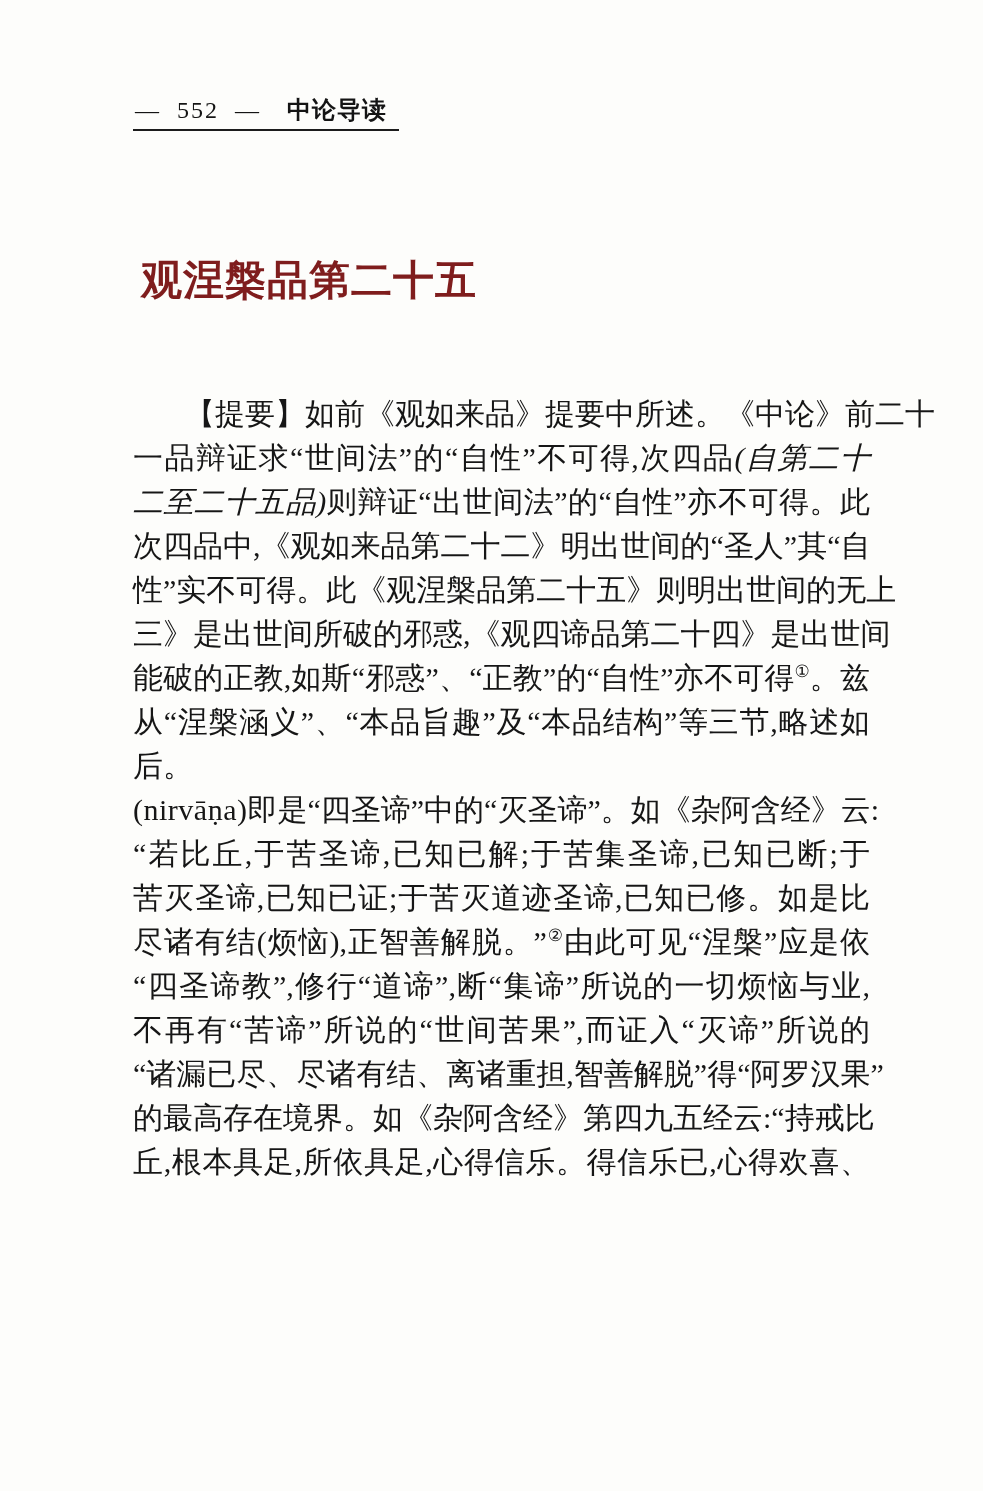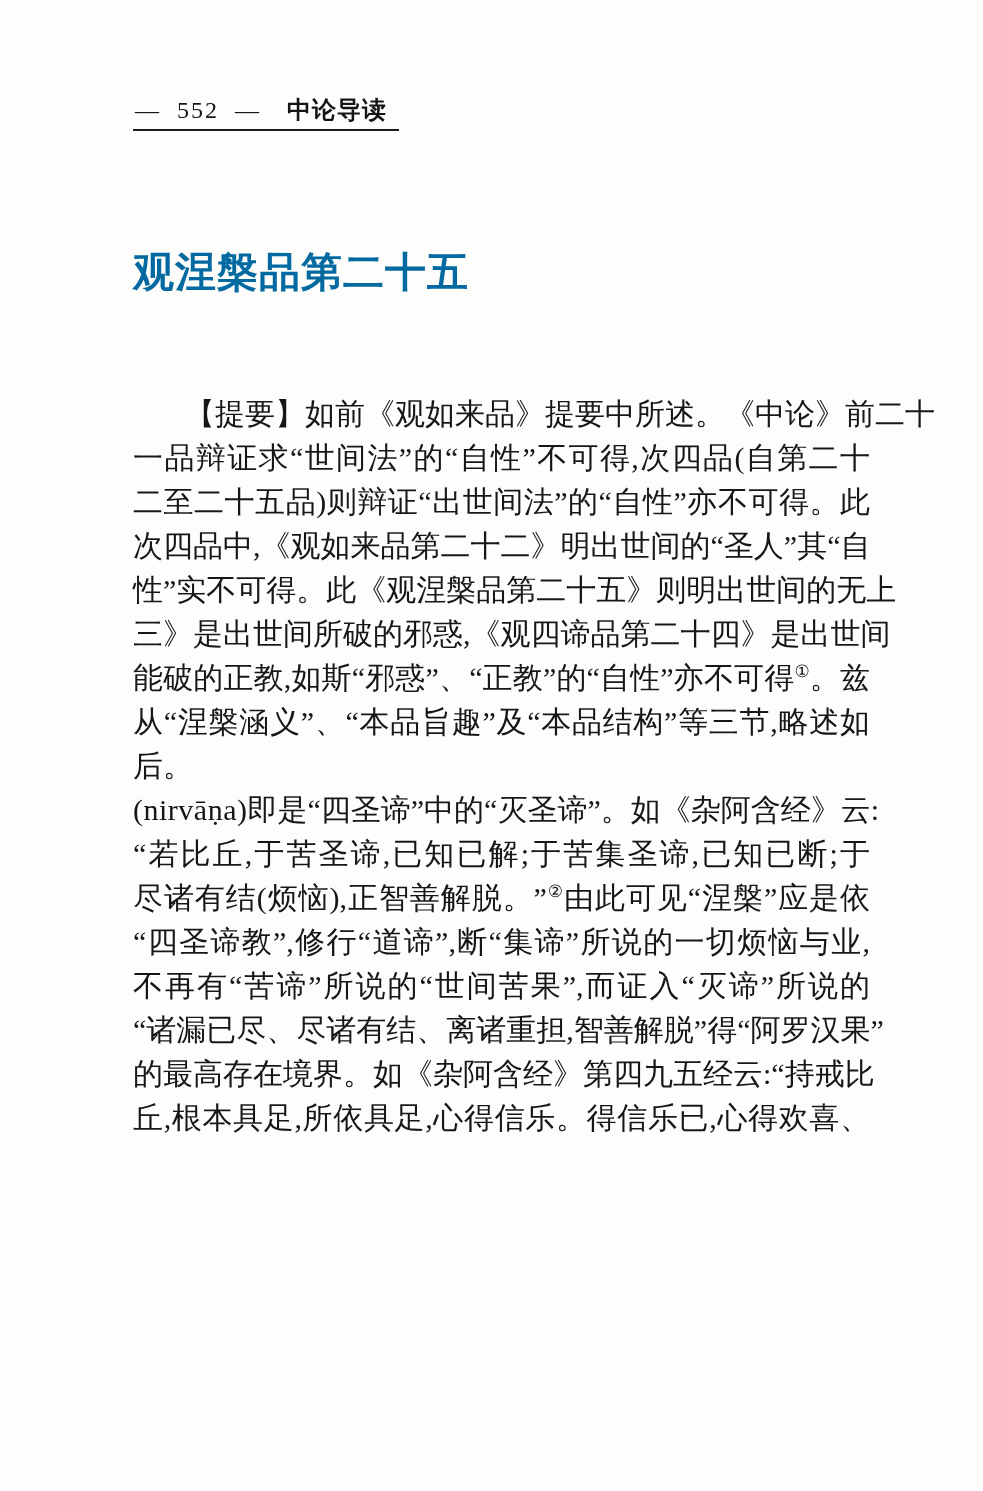--- a/index.html
+++ b/index.html
@@ -30,26 +30,26 @@
     word-spacing: 8px;
   }
   .running-header .book-title {
     margin-left: 20px;
     letter-spacing: 1px;
     font-weight: bold;
   }
   .chapter-title {
     position: absolute;
     left: 133px; top: 248px;
-    margin: 0;
+    margin: 8px;
     font-size: 41px;
     line-height: 48px;
     font-weight: bold;
     letter-spacing: 1px;
-    color: #0369a1;
+    color: #7f1d1d;
   }
   .body-text {
     position: absolute;
     left: 133px; top: 392px;
     width: 737px;
   }
   .line {
     box-sizing: border-box;
     width: 737px;
     height: 44px;
@@ -59,20 +59,21 @@
     text-align-last: justify;
     white-space: nowrap;
     color: #161616;
   }
   .line.no-justify {
     text-align: left;
     text-align-last: left;
   }
   .seg { white-space: nowrap; }
   .seg-kai {
+    font-style: italic;
     font-weight: 500;
   }
   .seg-latin {
     font-family: Liberation Serif, serif;
     letter-spacing: 0.5px;
   }
   .seg-sup {
     font-size: 17px;
     position: relative;
     top: -11px;
@@ -99,20 +100,21 @@
         <div class="line"><span class="seg">次四品中,《观如来品第二十二》明出世间的“圣人”其“自</span></div>
         <div class="line"><span class="seg">性”实不可得。此《观涅槃品第二十五》则明出世间的无上</span></div>
         <div class="line"><span class="seg">三》是出世间所破的邪惑,《观四谛品第二十四》是出世间</span></div>
         <div class="line"><span class="seg">能破的正教,如斯“邪惑”、“正教”的“自性”亦不可得</span><span class="seg seg-sup">①</span><span class="seg">。兹</span></div>
         <div class="line"><span class="seg">从“涅槃涵义”、“本品旨趣”及“本品结构”等三节,略述如</span></div>
         <div class="line no-justify"><span class="seg">后。</span></div>
       </div>
       <div class="paragraph">
         <div class="line"><span class="seg seg-latin">(nirvāṇa)</span><span class="seg">即是“四圣谛”中的“灭圣谛”。如《杂阿含经》云:</span></div>
         <div class="line"><span class="seg">“若比丘,于苦圣谛,已知已解;于苦集圣谛,已知已断;于</span></div>
+        <div class="line"><span class="seg">苦灭圣谛,已知已证;于苦灭道迹圣谛,已知已修。如是比</span></div>
         <div class="line"><span class="seg">尽诸有结(烦恼),正智善解脱。”</span><span class="seg seg-sup">②</span><span class="seg">由此可见“涅槃”应是依</span></div>
         <div class="line"><span class="seg">“四圣谛教”,修行“道谛”,断“集谛”所说的一切烦恼与业,</span></div>
         <div class="line"><span class="seg">不再有“苦谛”所说的“世间苦果”,而证入“灭谛”所说的</span></div>
         <div class="line"><span class="seg">“诸漏已尽、尽诸有结、离诸重担,智善解脱”得“阿罗汉果”</span></div>
         <div class="line"><span class="seg">的最高存在境界。如《杂阿含经》第四九五经云:“持戒比</span></div>
         <div class="line"><span class="seg">丘,根本具足,所依具足,心得信乐。得信乐已,心得欢喜、</span></div>
       </div>
     </div>
 
 </div>

